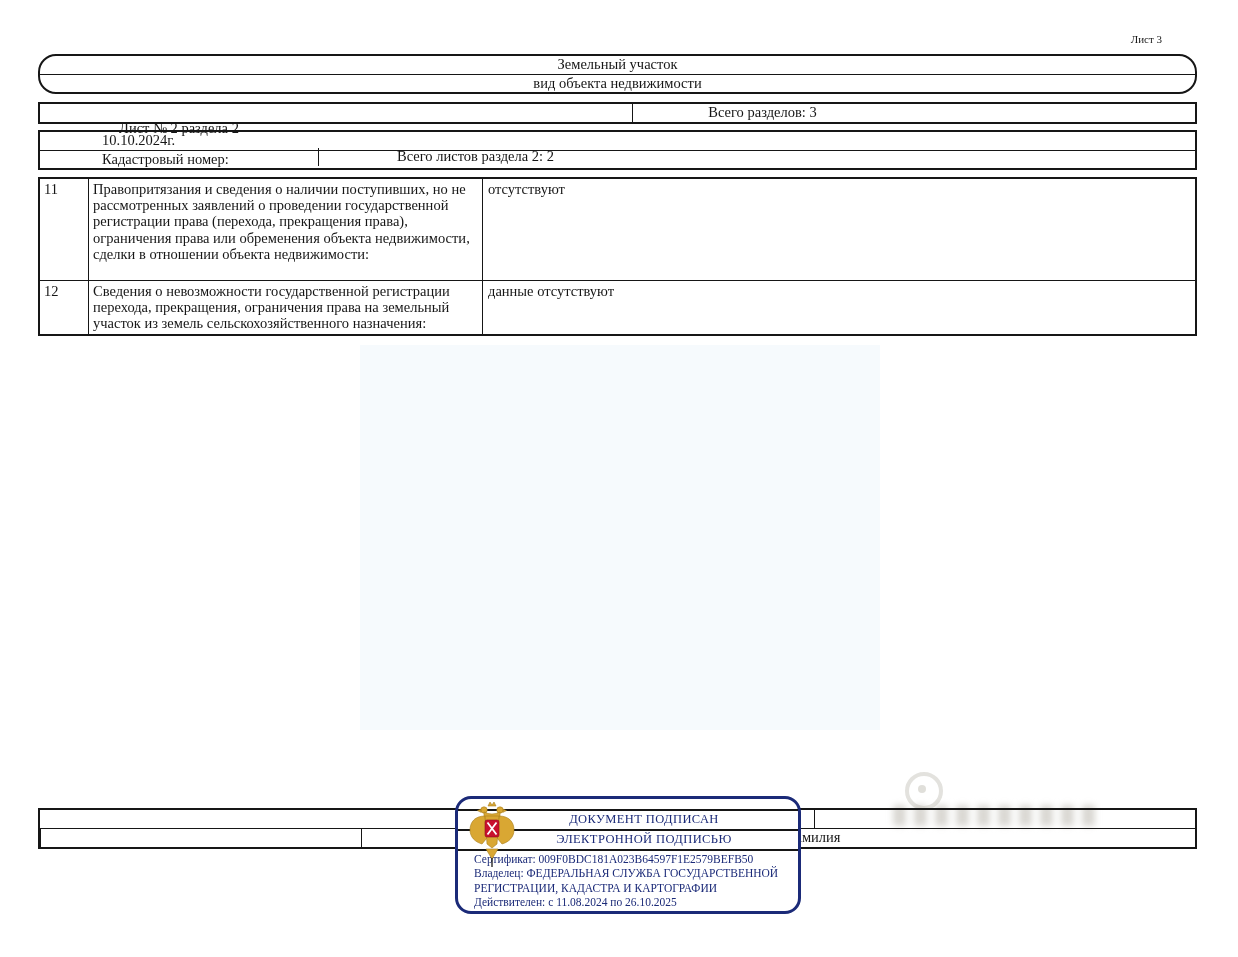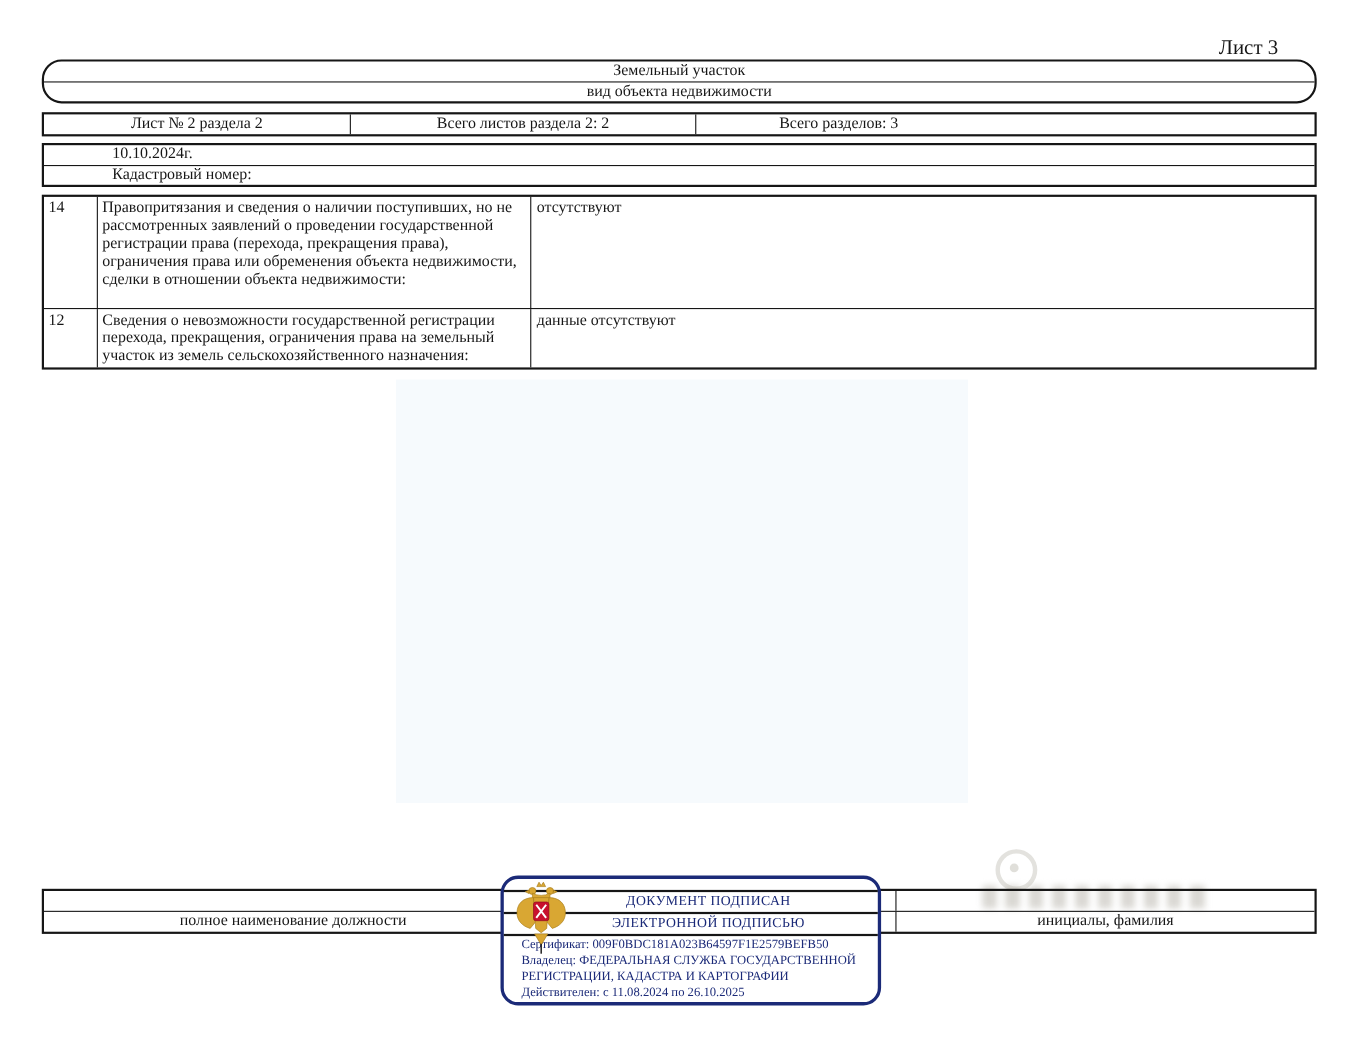--- a/index.html
+++ b/index.html
@@ -11,27 +11,27 @@
   }
   
   .tbl{position:absolute;box-sizing:border-box;border:2px solid var(--ink);background:transparent;z-index:2;}
   .trow{box-sizing:border-box;height:18px;line-height:17px;font-size:14.5px;}
   .center{text-align:center;}
   .top-div{border-top:1.8px solid var(--ink);}
   .left-div{border-left:1.8px solid var(--ink);}
   .flex{display:flex;}
   .lpad{padding-left:22px;margin-left:40px;}
   
-  .sheet-num{position:absolute;top:33px;right:76px;font-size:19px;z-index:2;}
+  .sheet-num{position:absolute;top:33px;right:76px;font-size:11px;z-index:2;}
   
   .t-object{top:54px;left:38px;width:1159px;border-radius:18px;}
   
   .t-sheets{top:102px;left:38px;width:1159px;height:22px;}
   .scell{box-sizing:border-box;height:18px;line-height:17px;font-size:14.5px;text-align:center;}
-  .sc0{width:278px;} .sc1{width:314px;} .sc2{width:260px;} .sc3{flex:1;}
+  .sc0{width:278px;margin-top:16px;} .sc1{width:314px;margin-top:44px;} .sc2{width:260px;} .sc3{flex:1;}
   
   .t-meta{top:130px;left:38px;width:1159px;}
   .mc1{width:440px;box-sizing:border-box;}
   .mc2{flex:1;box-sizing:border-box;padding-left:5px;}
   
   .t-records{top:177px;left:38px;width:1159px;}
   .rrow{display:flex;align-items:stretch;}
   .rnum{width:48px;box-sizing:border-box;padding:2px 4px;font-size:14.5px;line-height:16.2px;}
   .rlabel{width:394px;box-sizing:border-box;padding:2px 3px 2px 4px;font-size:14.5px;line-height:16.2px;}
   .rval{flex:1;box-sizing:border-box;padding:2px 4px 2px 5px;font-size:14.5px;line-height:16.2px;}
@@ -87,21 +87,21 @@
 
   <div class="tbl t-meta">
     <div class="trow lpad">10.10.2024г.</div>
     <div class="trow top-div flex">
       <div class="mc1 lpad">Кадастровый номер:</div>
     </div>
   </div>
 
   <div class="tbl t-records">
     <div class="rrow r11">
-      <div class="rnum">14</div>
+      <div class="rnum">11</div>
       <div class="rlabel left-div">Правопритязания и сведения о наличии поступивших, но не рассмотренных заявлений о проведении государственной регистрации права (перехода, прекращения права), ограничения права или обременения объекта недвижимости, сделки в отношении объекта недвижимости:</div>
       <div class="rval left-div">отсутствуют</div>
     </div>
     <div class="rrow r12 top-div">
       <div class="rnum">12</div>
       <div class="rlabel left-div">Сведения о невозможности государственной регистрации перехода, прекращения, ограничения права на земельный участок из земель сельскохозяйственного назначения:</div>
       <div class="rval left-div">данные отсутствуют</div>
     </div>
   </div>
 
@@ -109,21 +109,20 @@
   <div class="wm-ring"></div>
   <div class="wm-band"></div>
 
   <div class="tbl t-sign">
     <div class="sgrow">
       <div class="sgcell sgc0"></div>
       <div class="sgcell sgc1 left-div"></div>
       <div class="sgcell sgc2 left-div"></div>
     </div>
     <div class="sgrow top-div">
-      <div class="sgcell sgc0">полное наименование должности</div>
       <div class="sgcell sgc1 left-div"></div>
       <div class="sgcell sgc2 left-div">инициалы, фамилия</div>
     </div>
   </div>
 
   <div class="stamp">
     <div class="sline sl1"></div>
     <div class="sline sl2"></div>
     <div class="sline sl3"></div>
     <div class="stitle st1">ДОКУМЕНТ ПОДПИСАН</div>

